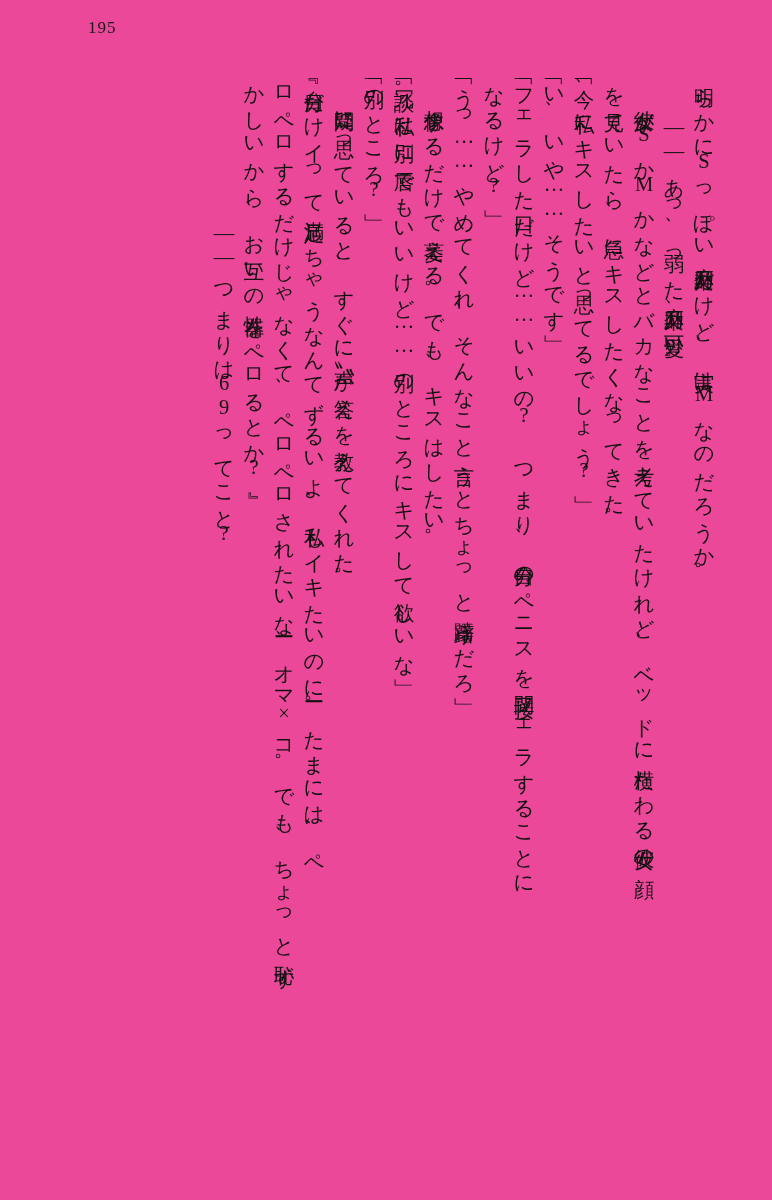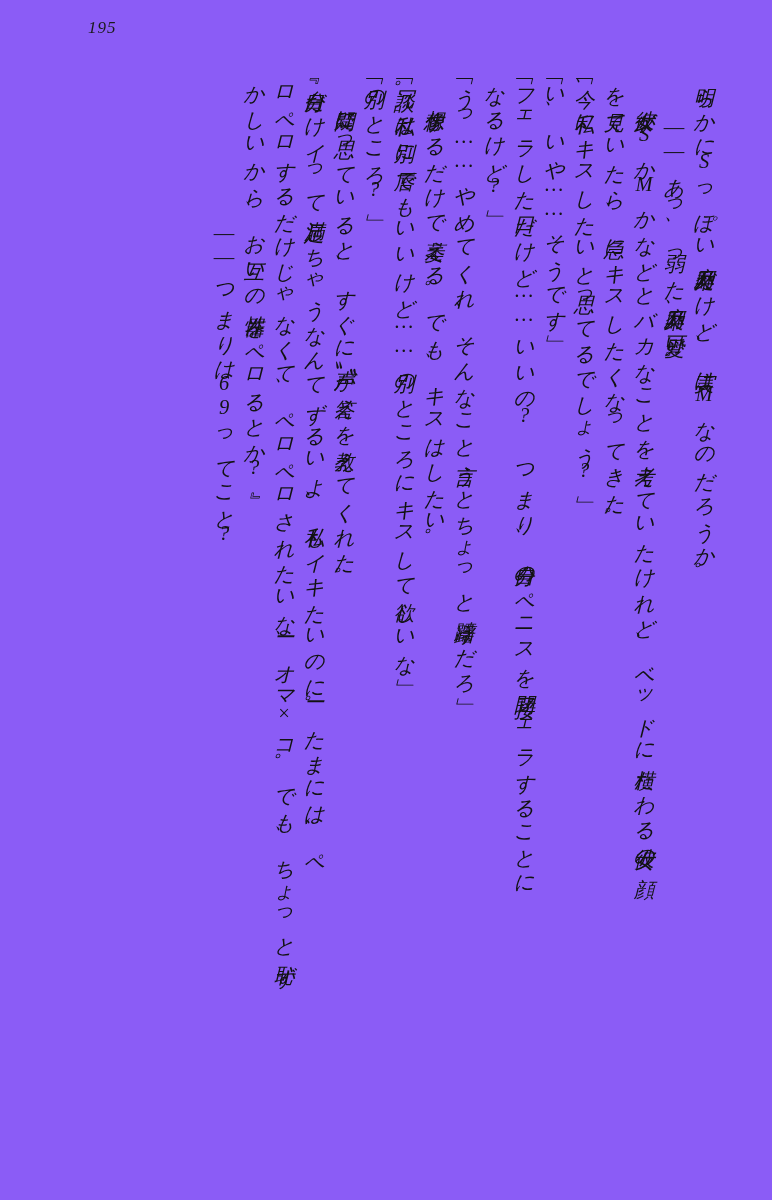--- a/index.html
+++ b/index.html
@@ -15,22 +15,21 @@
     color: #111111;
     overflow: hidden;
   }
 
   .page {
     position: absolute;
     left: 0;
     top: 0;
     width: 772px;
     height: 1200px;
-    background: #8b5cf6;
-    font-style: italic;
+    background: #ec4899;
   }
 
   .page-number {
     position: absolute;
     left: 88px;
     top: 18px;
     font-size: 17px;
     letter-spacing: 1px;
     color: #1a1a1a;
     font-family: "Liberation Serif", "DejaVu Serif", serif;

